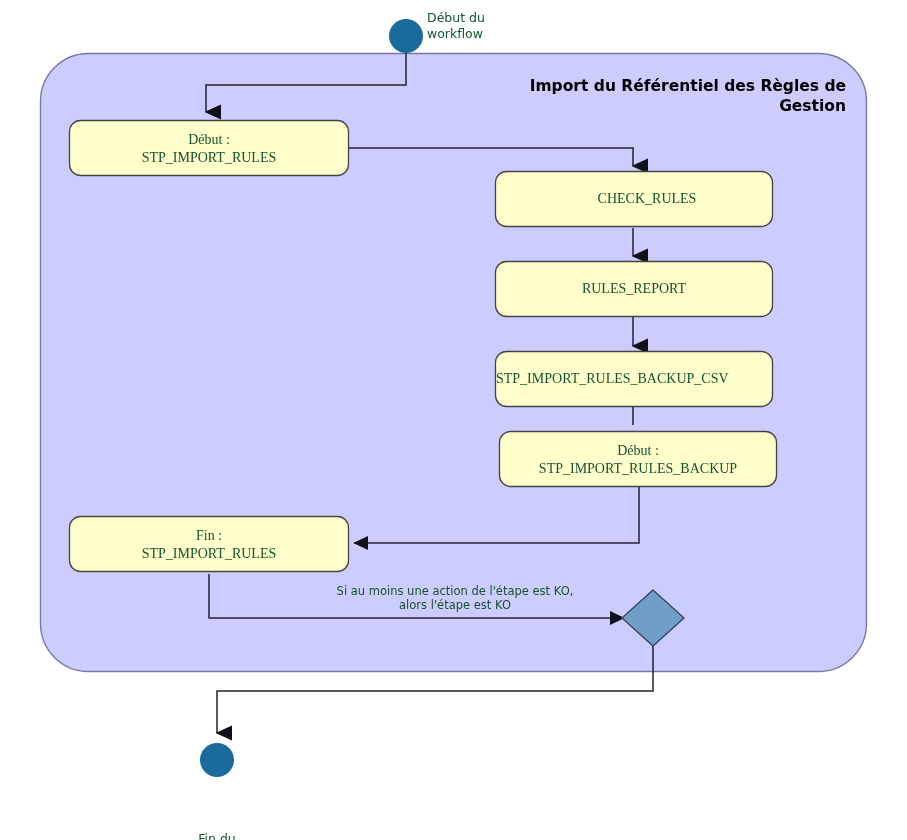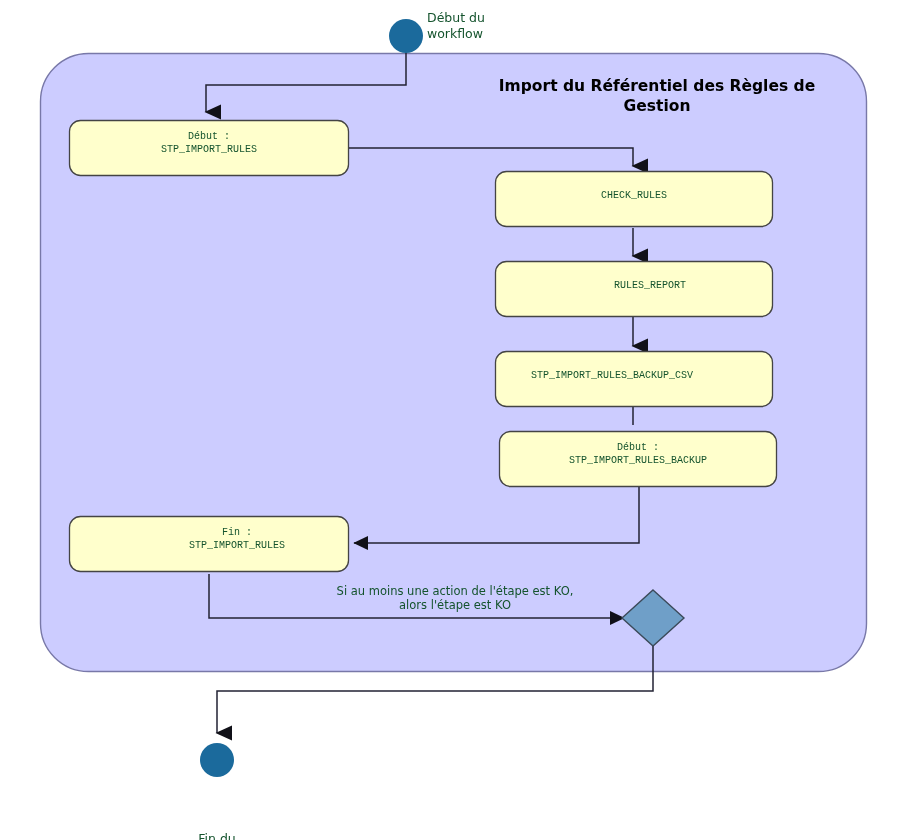--- a/index.html
+++ b/index.html
@@ -22,22 +22,22 @@
   }
   .node-label {
     position: absolute;
     text-align: center;
     color: #14532d;
     line-height: 1.25;
     white-space: pre-line;
     pointer-events: none;
   }
   .box-label {
-    font-size: 10px;
-    font-family: Liberation Mono, monospace;
+    font-size: 14px;
+    font-family: Liberation Serif, serif;
   }
   .terminal-label {
     font-size: 12.5px;
     font-family: "DejaVu Sans", sans-serif;
   }
   .edge-note {
     font-size: 11.5px;
     font-family: "DejaVu Sans", sans-serif;
   }
   .container-title {
@@ -88,37 +88,37 @@
   <polygon points="653,590 684,618 653,646 622,618" fill="#6f9fc8" stroke="#3b4a5a" stroke-width="1.4"></polygon>
 
   <rect x="69.5" y="120.5" width="279" height="55" rx="11" ry="11" fill="#ffffcc" stroke="#444444" stroke-width="1.3"></rect>
   <rect x="495.5" y="171.5" width="277" height="55" rx="11" ry="11" fill="#ffffcc" stroke="#444444" stroke-width="1.3"></rect>
   <rect x="495.5" y="261.5" width="277" height="55" rx="11" ry="11" fill="#ffffcc" stroke="#444444" stroke-width="1.3"></rect>
   <rect x="495.5" y="351.5" width="277" height="55" rx="11" ry="11" fill="#ffffcc" stroke="#444444" stroke-width="1.3"></rect>
   <rect x="499.5" y="431.5" width="277" height="55" rx="11" ry="11" fill="#ffffcc" stroke="#444444" stroke-width="1.3"></rect>
   <rect x="69.5" y="516.5" width="279" height="55" rx="11" ry="11" fill="#ffffcc" stroke="#444444" stroke-width="1.3"></rect>
 </svg>
 
-<div class="container-title" style="left:492px; top:76px; width:330px;">Import du Référentiel des Règles de Gestion</div>
+<div class="container-title" style="left:516px; top:76px; width:330px;text-align:right;">Import du Référentiel des Règles de Gestion</div>
 
 <div class="node-label terminal-label" style="left:427px; top:10px; width:130px; text-align:left;">Début du
 workflow</div>
 
 <div class="node-label terminal-label" style="left:152px; top:831px; width:130px;">Fin du
 workflow</div>
 
 <div class="node-label box-label" style="left:70px; top:131px; width:278px;">Début :
 STP_IMPORT_RULES</div>
 
-<div class="node-label box-label" style="left:496px; top:190px; width:276px;">CHECK_RULES</div>
+<div class="node-label box-label" style="left:496px; top:190px; width:276px;padding-left:13px;">CHECK_RULES</div>
 
-<div class="node-label box-label" style="left:496px; top:280px; width:276px;margin-left:16px;">RULES_REPORT</div>
+<div class="node-label box-label" style="left:496px; top:280px; width:276px;">RULES_REPORT</div>
 
 <div class="node-label box-label" style="left:496px; top:370px; width:232px;">STP_IMPORT_RULES_BACKUP_CSV</div>
 
 <div class="node-label box-label" style="left:500px; top:442px; width:276px;">Début :
 STP_IMPORT_RULES_BACKUP</div>
 
-<div class="node-label box-label" style="left:70px; top:527px; width:278px;padding-left:28px;">Fin :
+<div class="node-label box-label" style="left:70px; top:527px; width:278px;">Fin :
 STP_IMPORT_RULES</div>
 
 <div class="node-label edge-note" style="left:310px; top:584px; width:290px;">Si au moins une action de l'étape est KO,
 alors l'étape est KO</div>
 
 </body></html>

